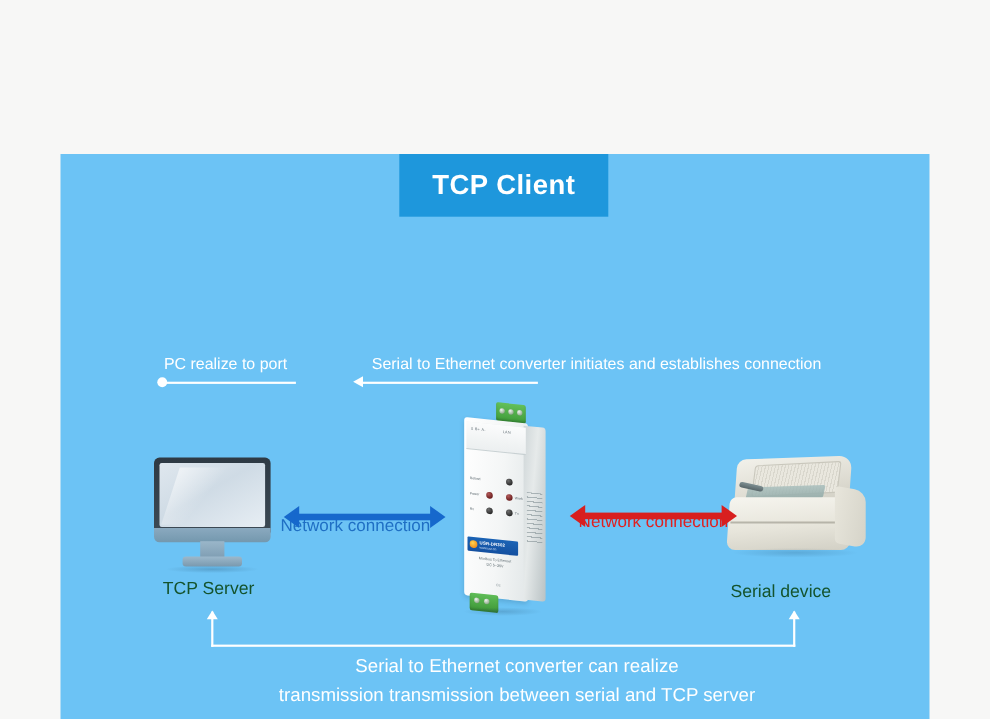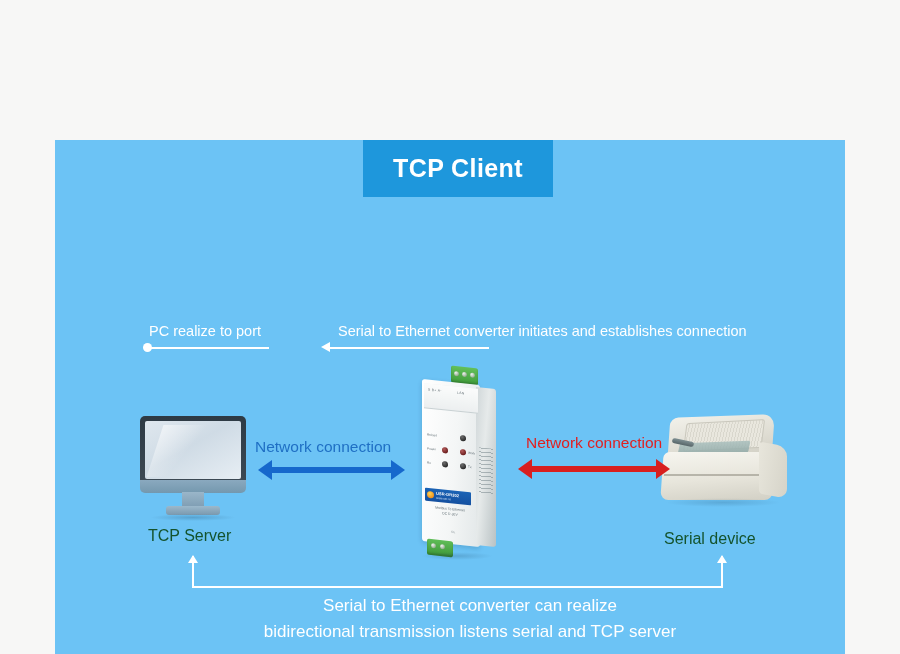--- a/index.html
+++ b/index.html
@@ -91,20 +91,21 @@
     border-bottom: 5px solid transparent;
     border-right: 9px solid #ffffff;
   }
 
   
   .conn-label {
     position: absolute;
     font-size: 15.5px;
     white-space: nowrap;
     font-family: "Liberation Sans", sans-serif;
+    margin-top: 32px;
   }
   .conn-label-network { left: 200px; top: 298px; color: #1f6fc4; }
   .conn-label-serial  { left: 471px; top: 294px; color: #e02020; }
 
   .dbl-arrow {
     position: absolute;
     height: 20px;
   }
   .dbl-arrow .shaft {
     position: absolute;
@@ -629,17 +630,17 @@
     <div class="bracket">
       <span class="riser riser-l"></span>
       <span class="tip tip-l"></span>
       <span class="bottom-bar"></span>
       <span class="riser riser-r"></span>
       <span class="tip tip-r"></span>
     </div>
 
     <div class="bottom-caption">
       <span class="line">Serial to Ethernet converter can realize</span>
-      <span class="line">bidirectional transmission listens serial and TCP server</span>
+      <span class="line">transmission transmission between serial and TCP server</span>
     </div>
 
   </div>
 </div>
 
 </body></html>

